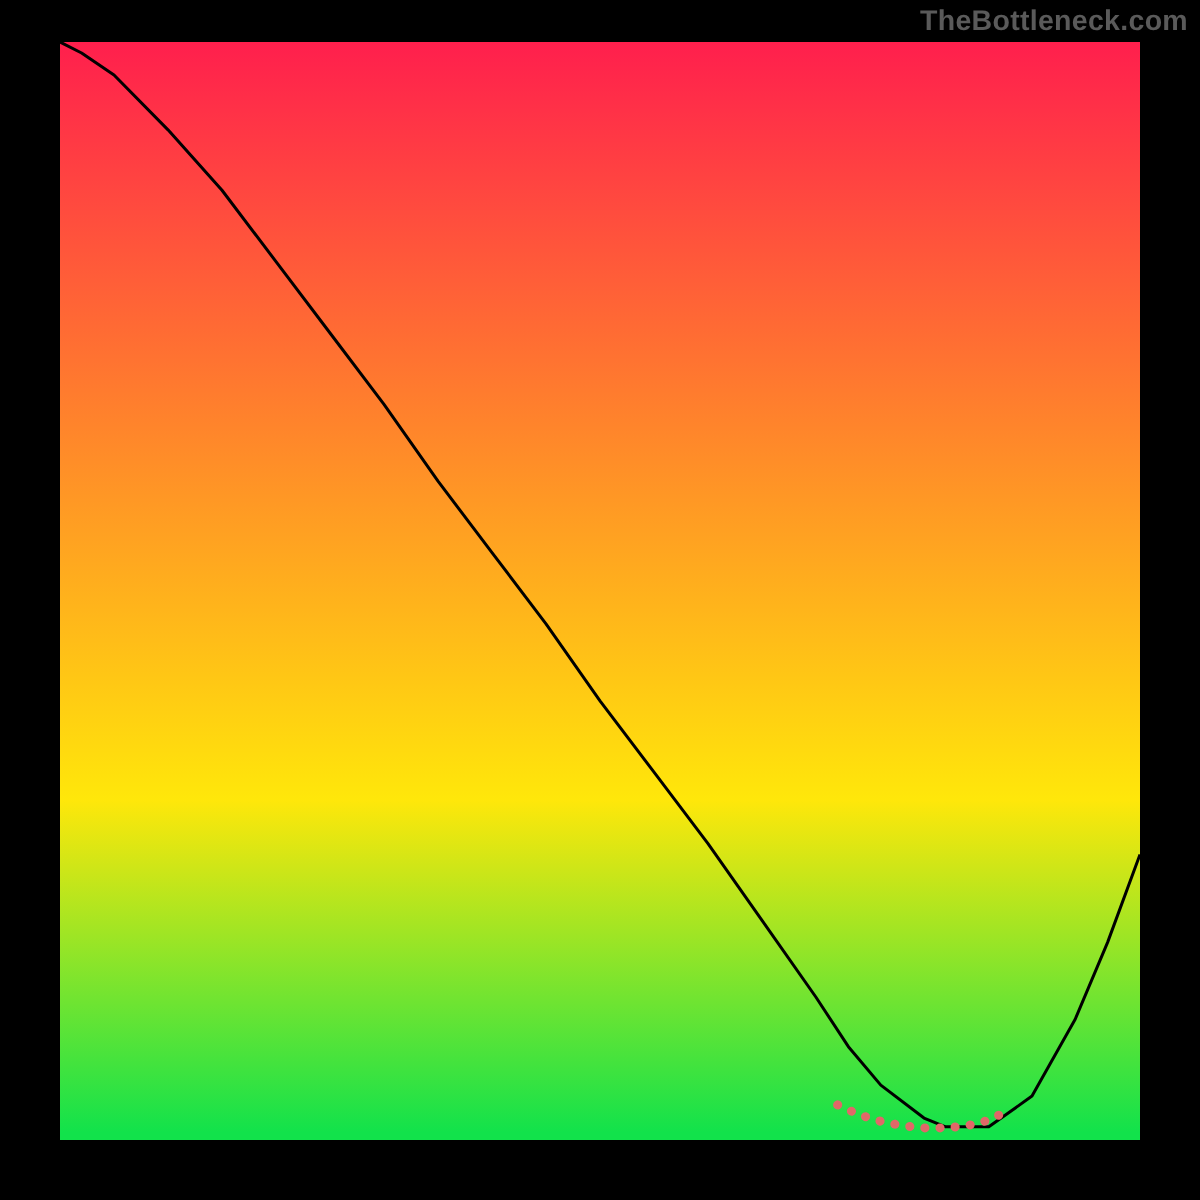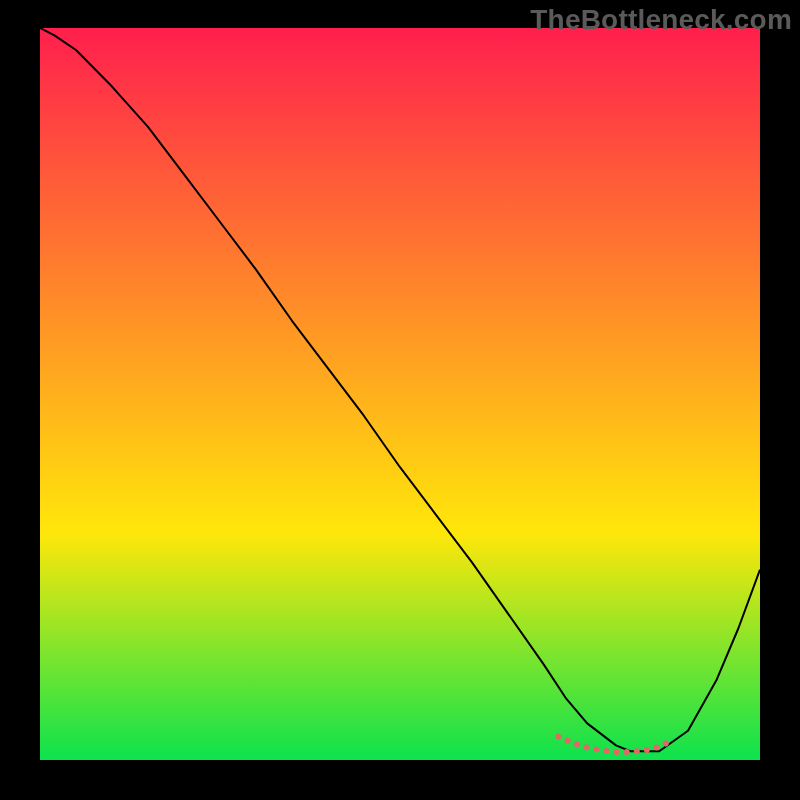--- a/index.html
+++ b/index.html
@@ -15,21 +15,21 @@
     position: relative;
     width: 800px;
     height: 800px;
     background: #000;
   }
   .watermark {
     position: absolute;
     top: 4px;
     right: 8px;
     color: #5a5a5a;
-    font-size: 28px;
+    font-size: 19px;
     font-weight: 600;
     letter-spacing: 0.2px;
     z-index: 10;
   }
   .plot {
     position: absolute;
     left: 40px;
     top: 28px;
     width: 720px;
     height: 732px;

